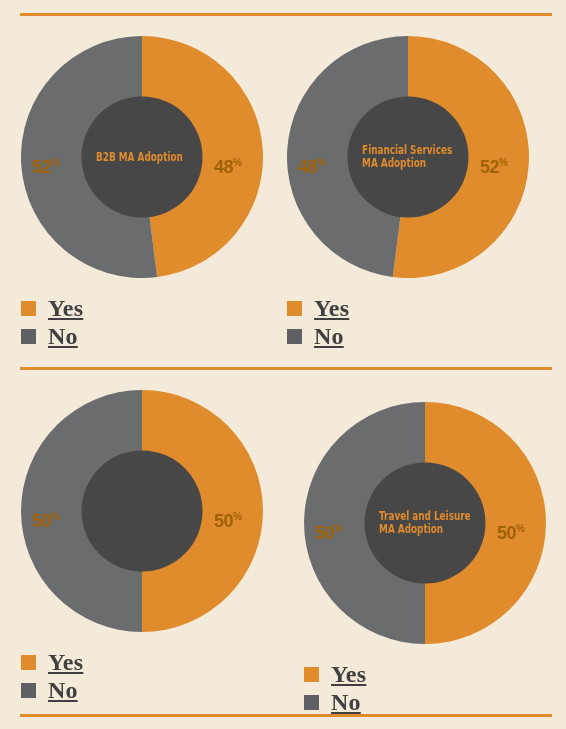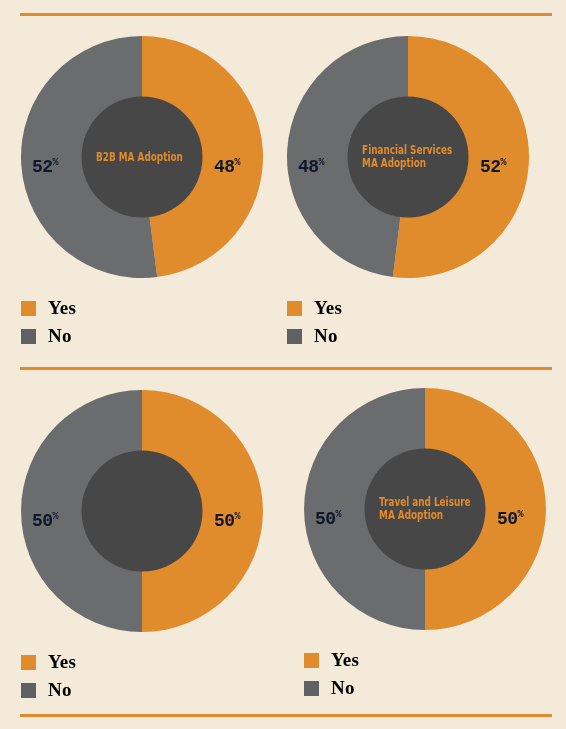--- a/index.html
+++ b/index.html
@@ -35,21 +35,21 @@
 
   
   .cell {
     position: absolute;
     width: 283px;
     height: 340px;
   }
   .cell-tl { left: 0px;   top: 22px; }
   .cell-tr { left: 266px; top: 22px; }
   .cell-bl { left: 0px;   top: 376px; }
-  .cell-br { left: 283px; top: 374px; }
+  .cell-br { left: 283px; top: 388px; }
 
   
   .donut-wrap {
     position: absolute;
     left: 21px;
     top: 14px;
     width: 242px;
     height: 242px;
   }
   .donut-svg {
@@ -76,22 +76,22 @@
     pointer-events: none;
   }
   .center-label span {
     display: block;
     transform: scaleX(0.82);
   }
 
   
   .pct {
     position: absolute;
-    color: #0f172a;
-    font-family: Liberation Mono, monospace;
+    color: #a16207;
+    font-family: Liberation Sans, sans-serif;
     font-size: 18px;
     font-weight: bold;
     line-height: 18px;
     white-space: nowrap;
     letter-spacing: -0.5px;
   }
   .pct sup {
     font-size: 10px;
     font-weight: bold;
     vertical-align: super;
@@ -115,24 +115,25 @@
   .swatch {
     width: 15px;
     height: 15px;
     flex: 0 0 15px;
     margin-right: 12px;
   }
   .swatch-yes { background: #e08b2c; }
   .swatch-no  { background: #5e6063; }
   .legend-label {
     font-family: "Liberation Serif", "DejaVu Serif", serif;
-    font-size: 19px;
-    font-weight: bold;
-    color: #000000;
+    font-size: 24px;
+    font-weight: bold;
+    color: #404040;
     letter-spacing: 0.2px;
+    text-decoration: underline;
   }
 </style>
 </head>
 <body>
 
 <div class="page">
 
   <div class="rule rule-top"></div>
   <div class="rule rule-mid"></div>
   <div class="rule rule-bottom"></div>

